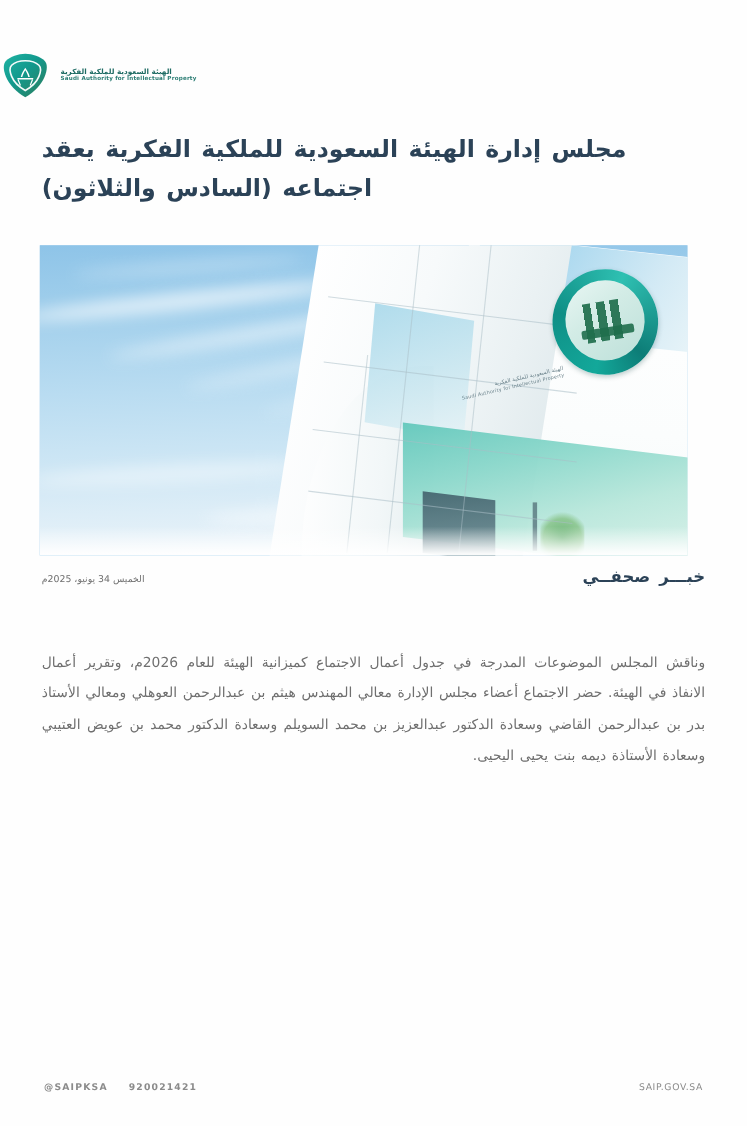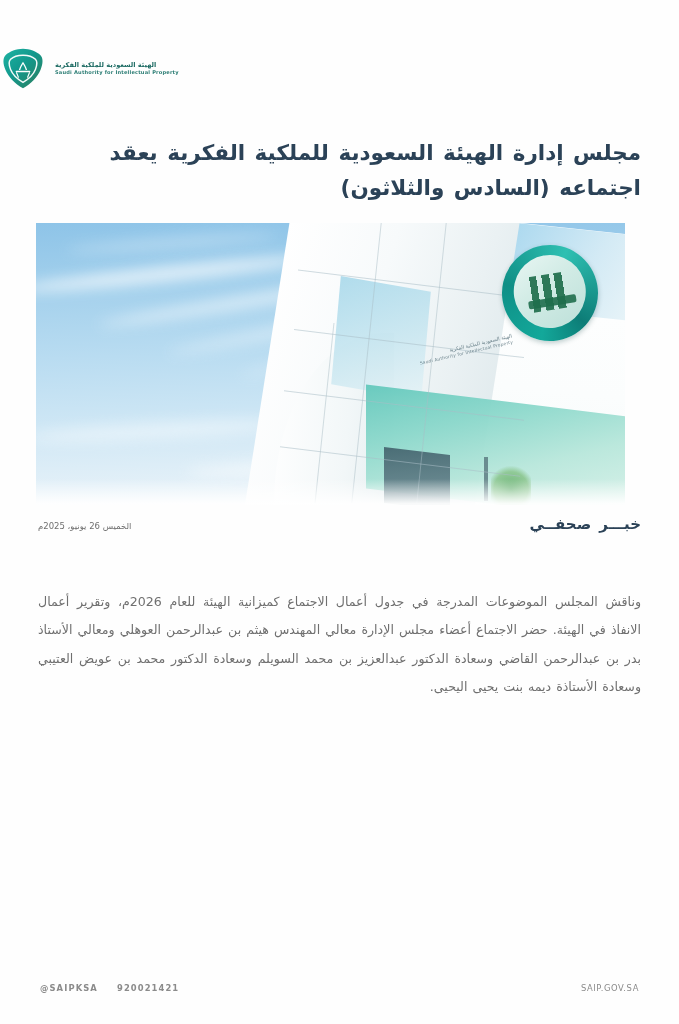--- a/index.html
+++ b/index.html
@@ -61,24 +61,24 @@
     letter-spacing: 0.18px;
     color: #2b7d74;
     font-weight: bold;
     white-space: nowrap;
     direction: ltr;
   }
 
   
   .title-block {
     position: absolute;
-    top: 136px;
+    top: 120px;
     right: 38px;
     left: 38px;
-    text-align: right;
+    text-align: left;
   }
 
   .headline {
     font-size: 21.5px;
     font-weight: bold;
     color: #2b4257;
     line-height: 1.62;
     letter-spacing: -0.2px;
     word-spacing: 2px;
   }
@@ -441,21 +441,21 @@
     <div class="sign">
       <div class="l1">الهيئة السعودية للملكية الفكرية</div>
       <div class="l2">Saudi Authority for Intellectual Property</div>
     </div>
 
     <div class="hero-fade"></div>
   </div>
 
   <div class="pr-row">
     <div class="pr-label">خبـــر صحفــي</div>
-    <div class="pr-date">الخميس 26 يونيو، 2025م</div>
+    <div class="pr-date">الخميس 34 يونيو، 2025م</div>
   </div>
 
   <div class="body-block">
     <p class="para">وناقش المجلس الموضوعات المدرجة في جدول أعمال الاجتماع كميزانية الهيئة للعام 2026م، وتقرير أعمال الانفاذ في الهيئة. حضر الاجتماع أعضاء مجلس الإدارة معالي المهندس هيثم بن عبدالرحمن العوهلي ومعالي الأستاذ بدر بن عبدالرحمن القاضي وسعادة الدكتور عبدالعزيز بن محمد السويلم وسعادة الدكتور محمد بن عويض العتيبي وسعادة الأستاذة ديمه بنت يحيى اليحيى.</p>
   </div>
 
   <div class="footer">
     <div class="f-site">SAIP.GOV.SA</div>
     <div class="footer-left">
       <div class="f-item">@SAIPKSA</div>

